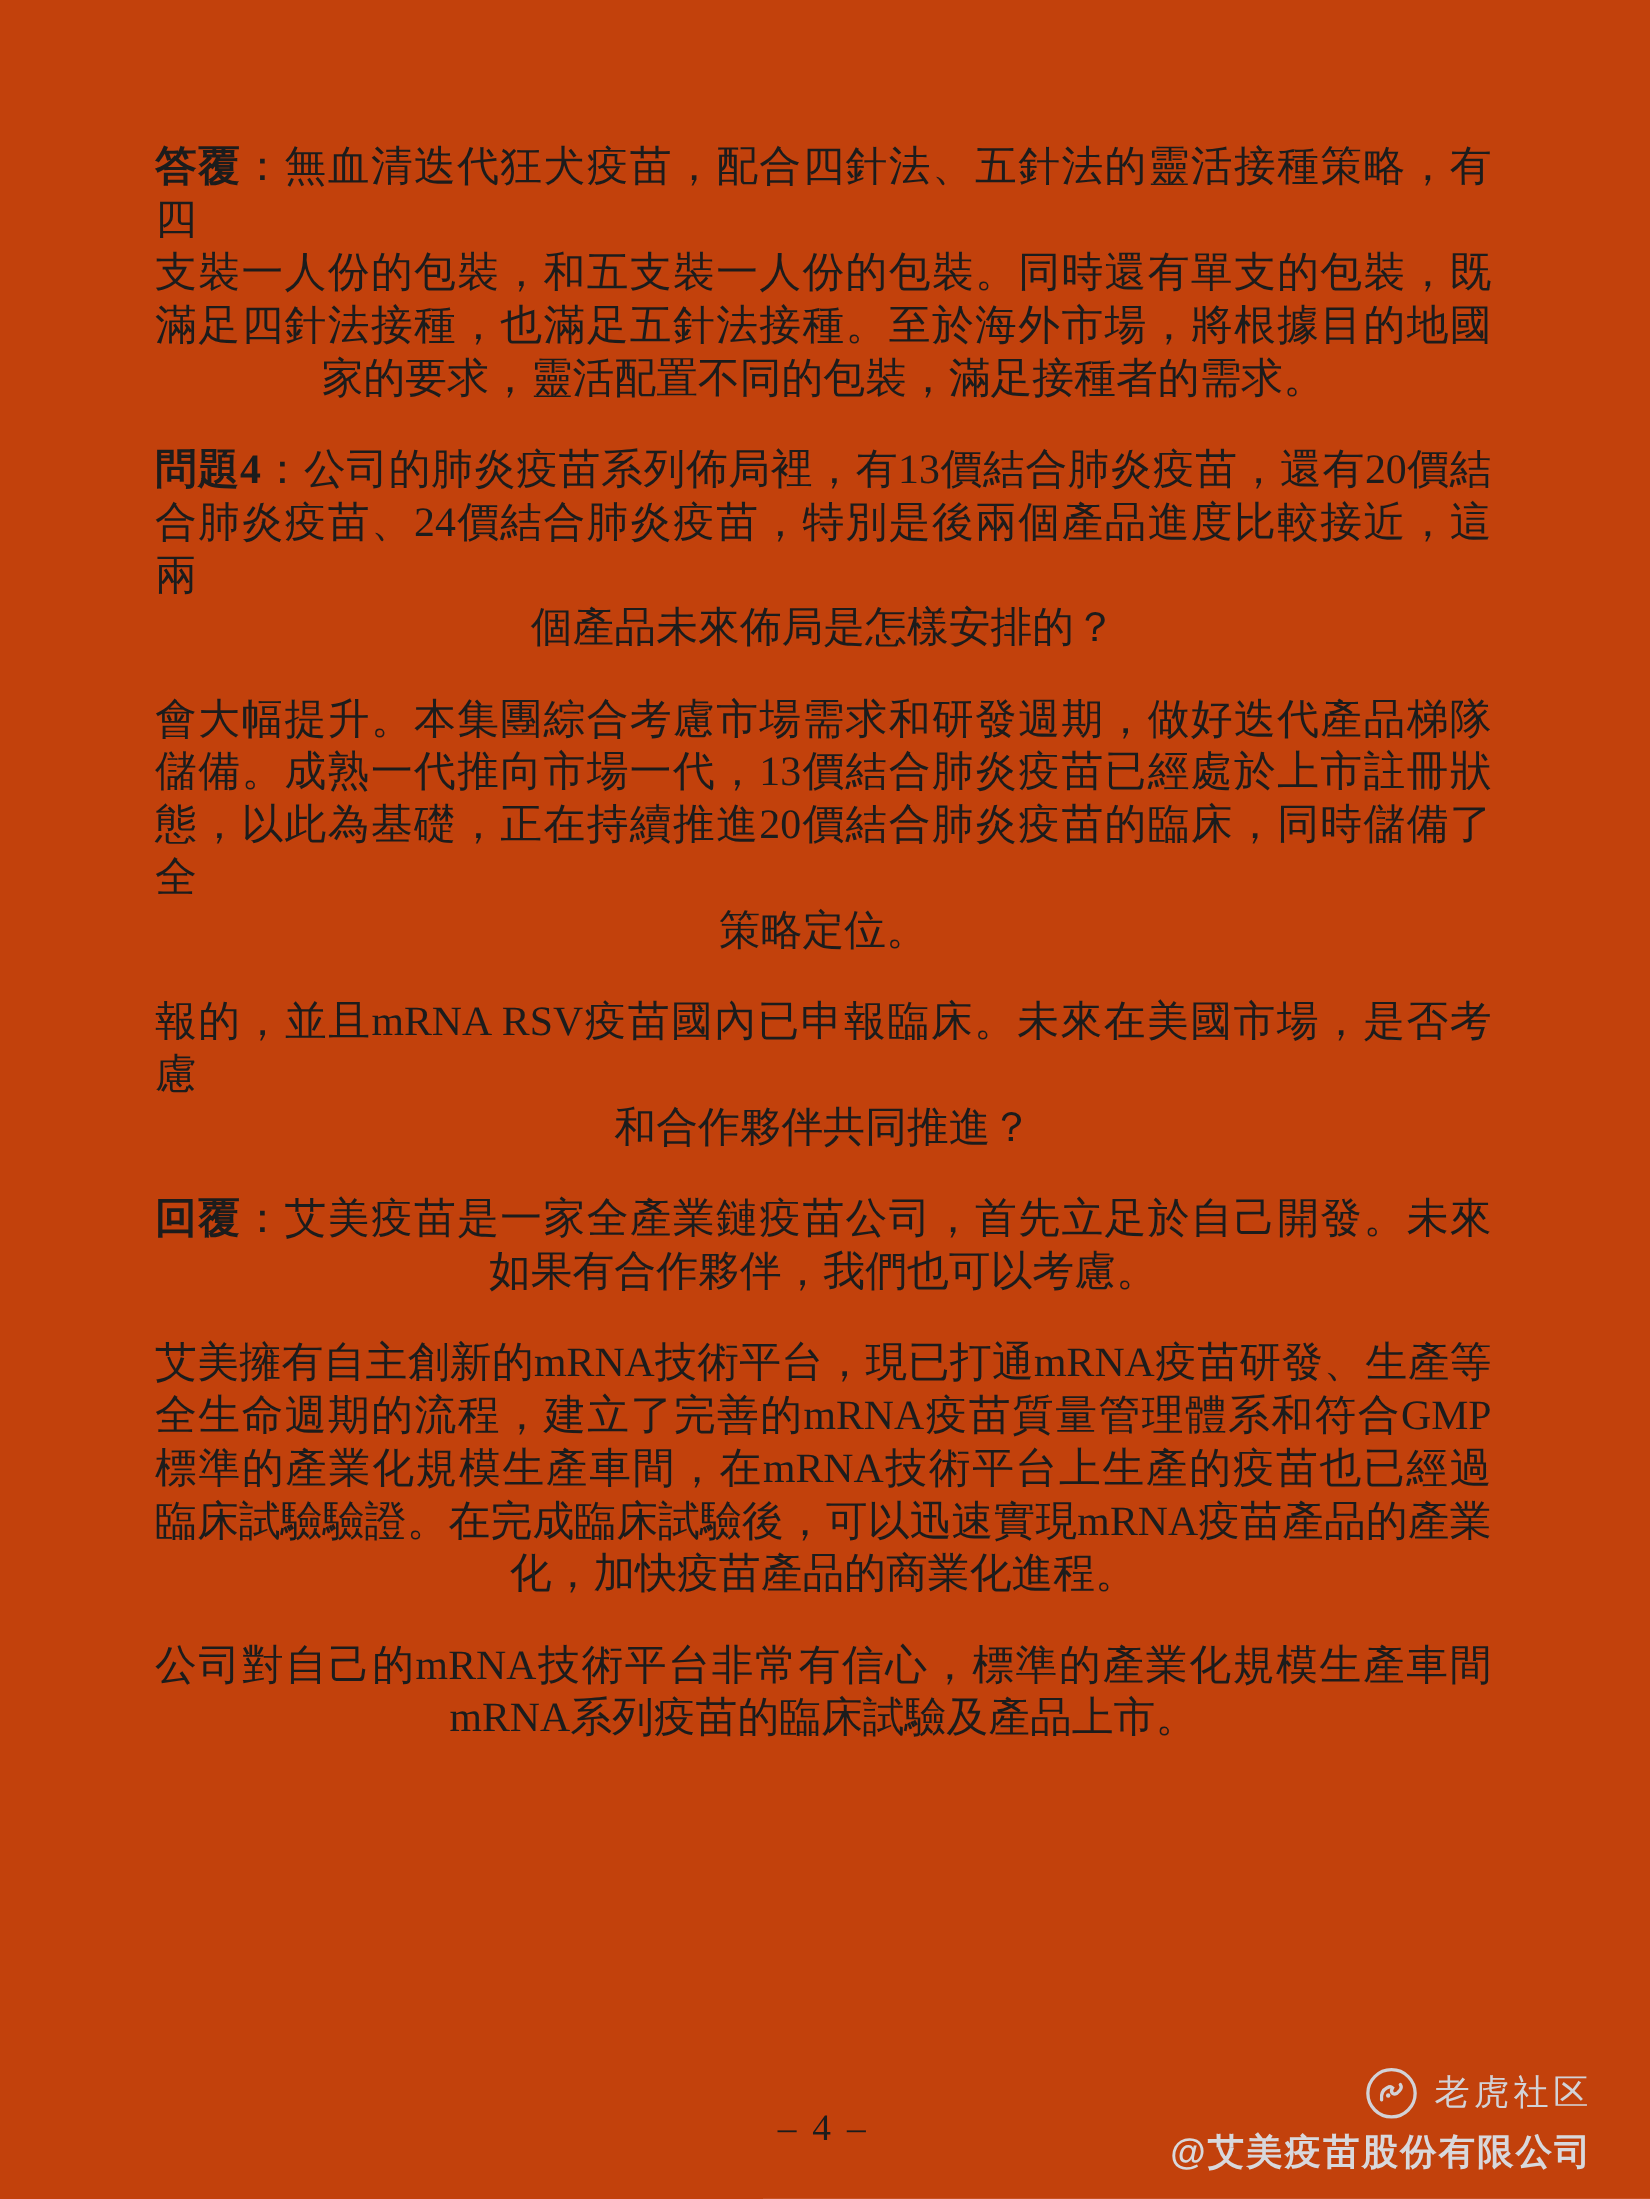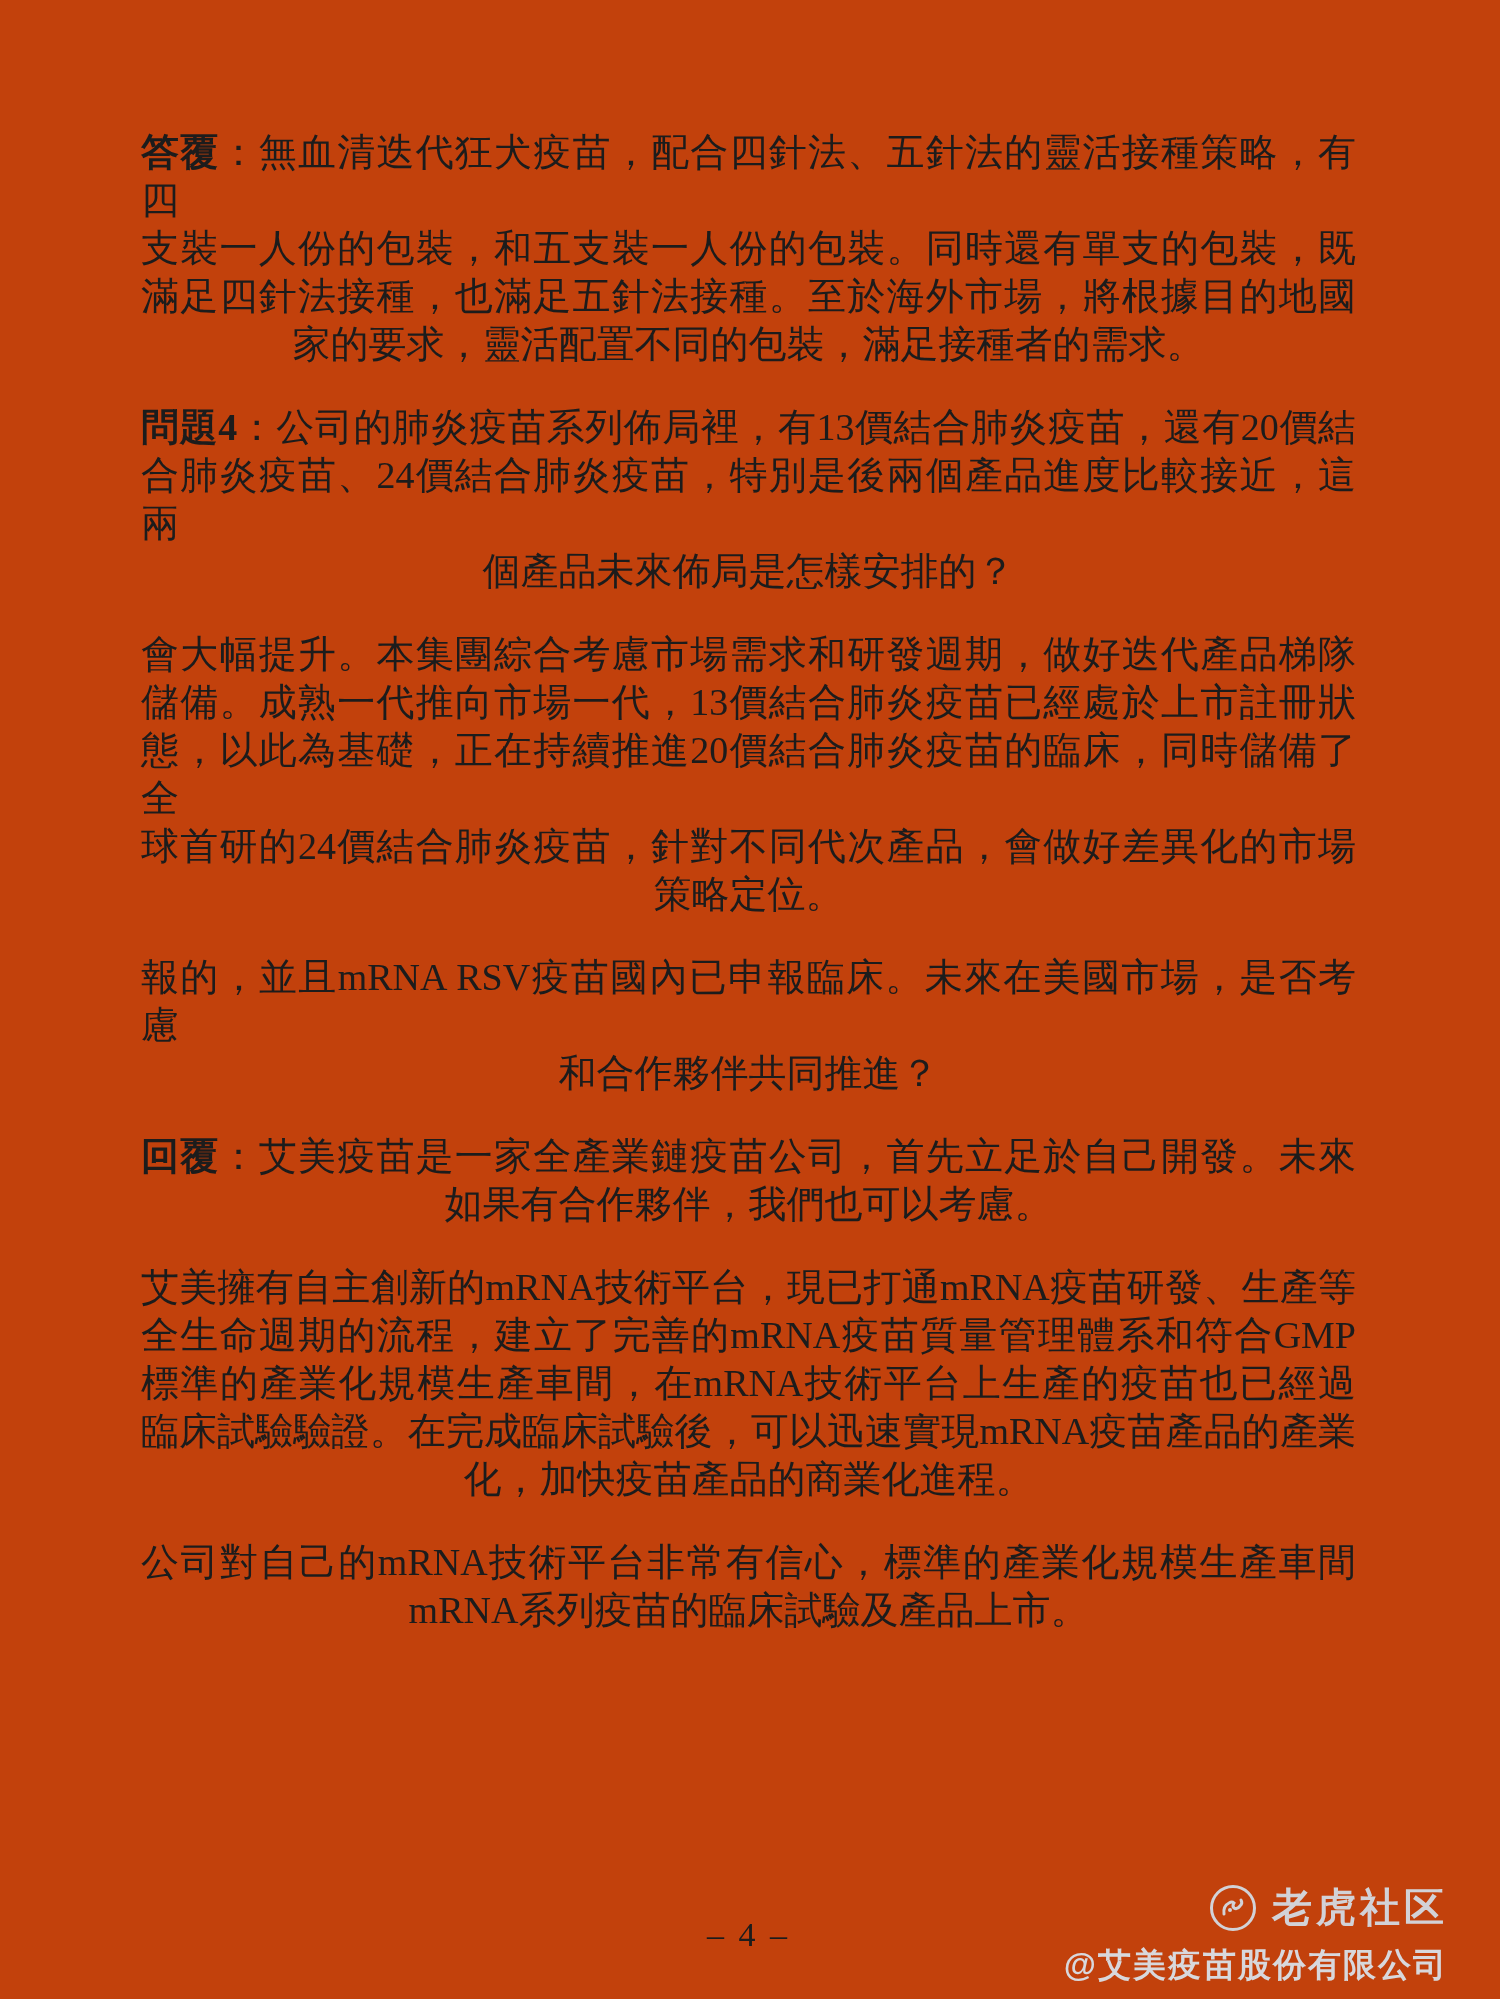--- a/index.html
+++ b/index.html
@@ -59,22 +59,22 @@
     height:46px;
     border:3px solid #d2d2d7;
     border-radius:50%;
     box-sizing:border-box;
     display:flex;
     align-items:center;
     justify-content:center;
   }
   .wm-logo svg { display:block; }
   .wm-brand {
-    font-size:40px;
-    font-weight:bold;
+    font-size:32px;
+    font-weight:normal;
     color:#d2d2d7;
     letter-spacing:4px;
   }
   .wm-handle {
     margin-top:8px;
     font-size:33px;
     font-weight:bold;
     color:#d8d8dc;
     letter-spacing:2px;
   }
@@ -93,21 +93,20 @@
       </div>
       <div class="para">
         <div class="line fill"><b>問題4</b>：公司的肺炎疫苗系列佈局裡，有13價結合肺炎疫苗，還有20價結</div>
         <div class="line fill">合肺炎疫苗、24價結合肺炎疫苗，特別是後兩個產品進度比較接近，這兩</div>
         <div class="line">個產品未來佈局是怎樣安排的？</div>
       </div>
       <div class="para">
         <div class="line fill">會大幅提升。本集團綜合考慮市場需求和研發週期，做好迭代產品梯隊</div>
         <div class="line fill">儲備。成熟一代推向市場一代，13價結合肺炎疫苗已經處於上市註冊狀</div>
         <div class="line fill">態，以此為基礎，正在持續推進20價結合肺炎疫苗的臨床，同時儲備了全</div>
-        <div class="line fill">球首研的24價結合肺炎疫苗，針對不同代次產品，會做好差異化的市場</div>
         <div class="line">策略定位。</div>
       </div>
       <div class="para">
         <div class="line fill">報的，並且mRNA RSV疫苗國內已申報臨床。未來在美國市場，是否考慮</div>
         <div class="line">和合作夥伴共同推進？</div>
       </div>
       <div class="para">
         <div class="line fill"><b>回覆</b>：艾美疫苗是一家全產業鏈疫苗公司，首先立足於自己開發。未來</div>
         <div class="line">如果有合作夥伴，我們也可以考慮。</div>
       </div>

